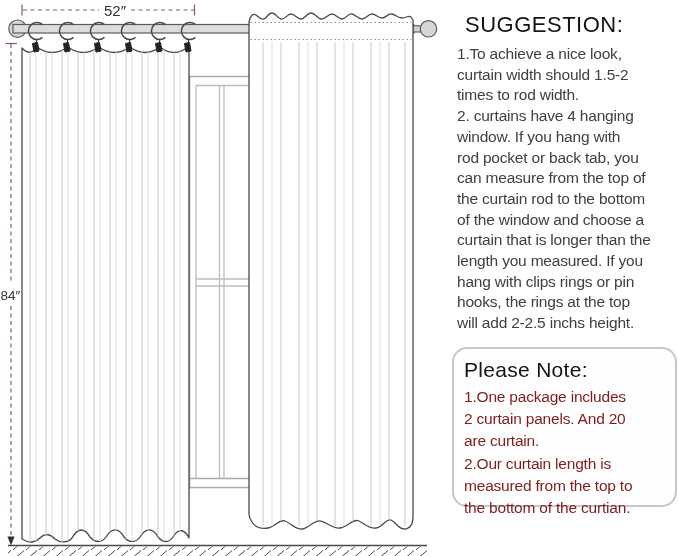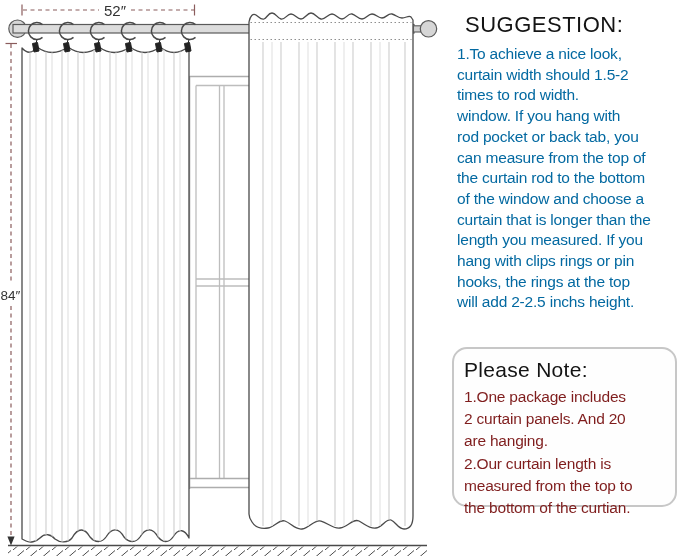--- a/index.html
+++ b/index.html
@@ -15,21 +15,21 @@
 
   .suggestion {
     position:absolute; left:457px; top:12px; width:221px;
   }
   .suggestion-title {
     font-size:22px; letter-spacing:0.5px; color:#141414;
     margin:0 0 6px 8px; white-space:nowrap;
   }
   .body-line {
     font-size:15.5px; line-height:20.7px; letter-spacing:-0.2px;
-    color:#0369a1; white-space:nowrap;
+    color:#404040; white-space:nowrap;
   }
   .note-box {
     position:absolute; left:452px; top:347px; width:225px; height:160px;
     border:2px solid #c7c7c7; border-radius:15px;
     box-sizing:border-box; background:#fefefe;
     padding:9px 20px 0 10px;
   }
   .note-title {
     font-size:21px; letter-spacing:0.3px; color:#141414;
     margin:0 0 4px 0; white-space:nowrap;
@@ -156,35 +156,36 @@
       <polygon points="11,545.5 7.4,536.5 14.6,536.5" fill="#333" stroke="none"></polygon>
     </g>
     <text class="dim-label" x="10.5" y="299.5" font-size="13.5" text-anchor="middle">84″</text>
   </svg>
 
   <div class="suggestion">
     <div class="suggestion-title">SUGGESTION:</div>
     <div class="body-line">1.To achieve a nice look,</div>
     <div class="body-line">curtain width should 1.5-2</div>
     <div class="body-line">times to rod width.</div>
+    <div class="body-line">2. curtains have 4 hanging</div>
     <div class="body-line">window. If you hang with</div>
     <div class="body-line">rod pocket or back tab, you</div>
     <div class="body-line">can measure from the top of</div>
     <div class="body-line">the curtain rod to the bottom</div>
     <div class="body-line">of the window and choose a</div>
     <div class="body-line">curtain that is longer than the</div>
     <div class="body-line">length you measured. If you</div>
     <div class="body-line">hang with clips rings or pin</div>
     <div class="body-line">hooks, the rings at the top</div>
     <div class="body-line">will add 2-2.5 inchs height.</div>
   </div>
 
   <div class="note-box">
     <div class="note-title">Please Note:</div>
     <div class="note-line">1.One package includes</div>
     <div class="note-line">2 curtain panels. And 20</div>
-    <div class="note-line">are hanging.</div>
+    <div class="note-line">are curtain.</div>
     <div class="note-line">2.Our curtain length is</div>
     <div class="note-line">measured from the top to</div>
     <div class="note-line">the bottom of the curtian.</div>
   </div>
 
 </div>
 
 </body></html>

